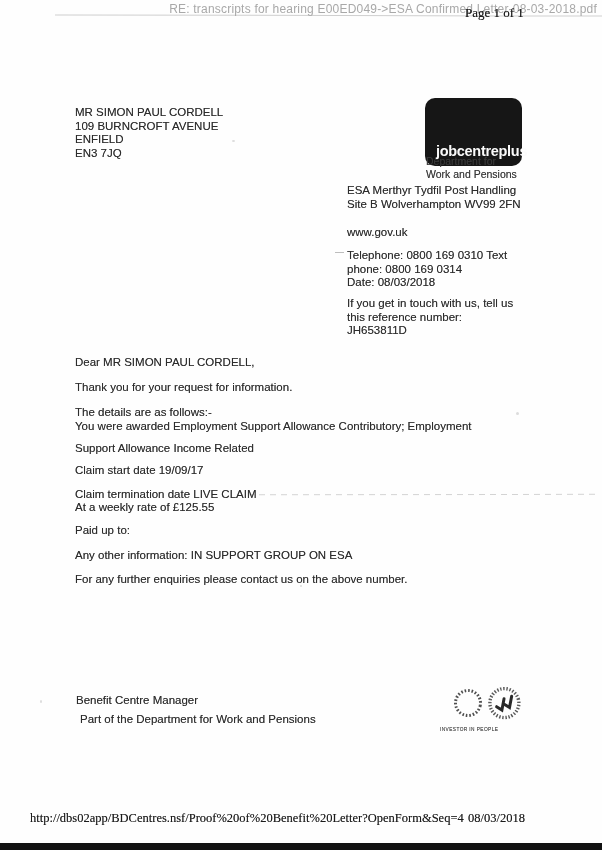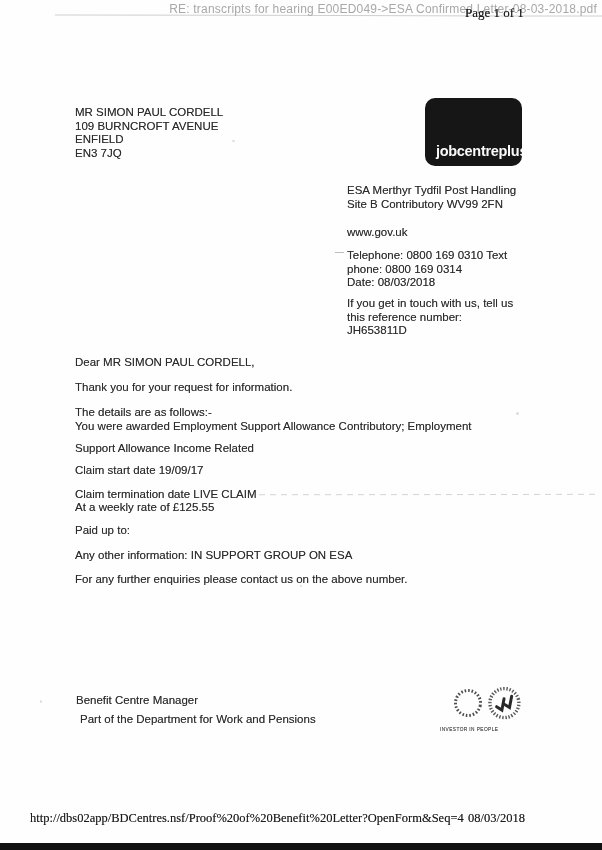--- a/index.html
+++ b/index.html
@@ -101,24 +101,28 @@
   <div class="abs ltr" style="top:106px; left:75px;">
     <div class="recipient-line">MR SIMON PAUL CORDELL</div>
     <div class="recipient-line">109 BURNCROFT AVENUE</div>
     <div class="recipient-line">ENFIELD</div>
     <div class="recipient-line">EN3 7JQ</div>
   </div>
 
   <div class="abs jcp-logo">
     <span class="jcp-text">jobcentreplus</span>
   </div>
+  <div class="abs dept">
+    <div>Department for</div>
+    <div>Work and Pensions</div>
+  </div>
 
   <div class="abs ltr block" style="top:184px; left:347px;">
     <div>ESA Merthyr Tydfil Post Handling</div>
-    <div>Site B Contributory WV99 2FN</div>
+    <div>Site B Wolverhampton WV99 2FN</div>
   </div>
   <div class="abs ltr" style="top:226px; left:347px;">www.gov.uk</div>
 
   <div class="abs tick-telephone"></div>
   <div class="abs ltr block" style="top:249px; left:347px;">
     <div>Telephone: 0800 169 0310 Text</div>
     <div>phone: 0800 169 0314</div>
     <div>Date: 08/03/2018</div>
   </div>
 

